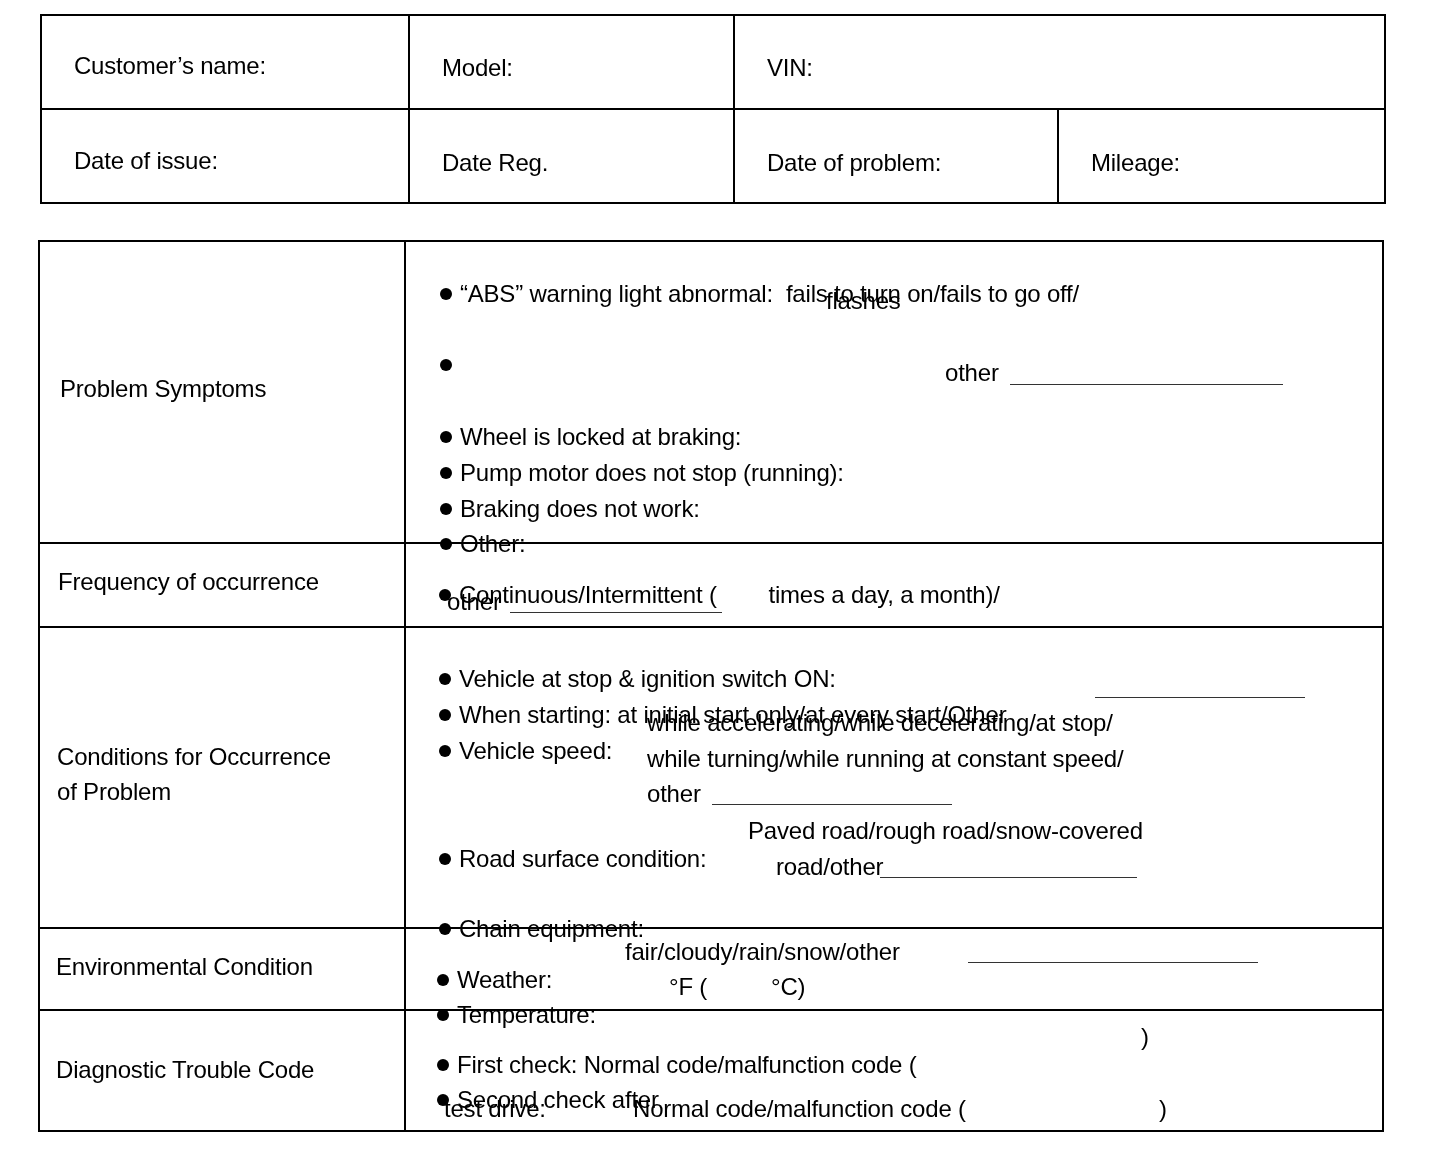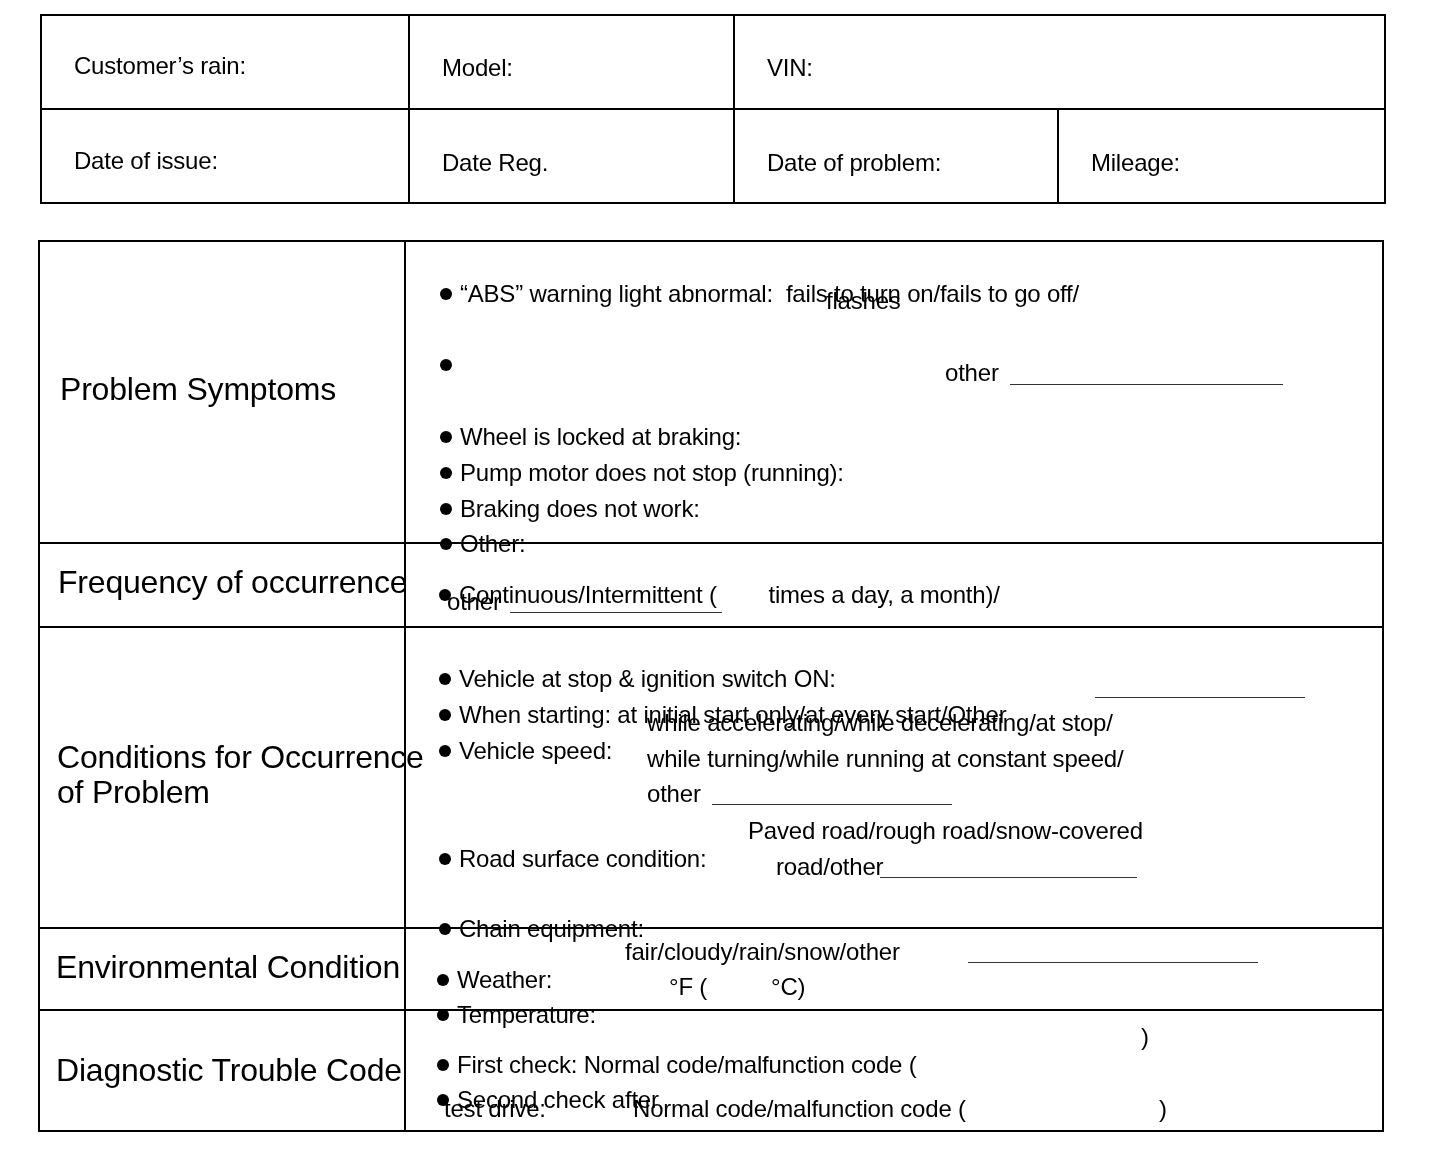--- a/index.html
+++ b/index.html
@@ -1,38 +1,38 @@
 <!DOCTYPE html>
 <html><head>
   <meta charset="utf-8">
   <style>
     html, body { margin: 0; padding: 0; background: #ffffff; }
     body { width: 1456px; height: 1154px; position: relative; overflow: hidden;
            font-family: "Liberation Sans", "DejaVu Sans", sans-serif; color: #000; }
     .t { position: absolute; font-size: 24px; line-height: 28px; white-space: pre; letter-spacing: -0.2px; }
-    .lbl { font-size: 32px; }
+    .lbl { font-size: 24px; }
     .box { position: absolute; border: 2px solid #000; box-sizing: border-box; }
     .hl { position: absolute; height: 0; border-top: 2px solid #000; }
     .vl { position: absolute; width: 0; border-left: 2px solid #000; }
     .blank { position: absolute; height: 0; border-top: 1.5px solid #333; }
     .bullet { display: inline-block; width: 12px; height: 12px; border-radius: 50%; background: #000;
               vertical-align: middle; margin-right: 8px; position: relative; top: -2px; }
     .field { cursor: text; }
   </style>
 </head>
 <body>
 
 <div class="box" style="left:40px; top:14px; width:1346px; height:190px;"></div>
 <div class="hl" style="left:40px; top:108px; width:1346px;"></div>
 <div class="vl" style="left:408px; top:14px; height:190px;"></div>
 <div class="vl" style="left:733px; top:14px; height:190px;"></div>
 <div class="vl" style="left:1057px; top:110px; height:94px;"></div>
 
 <div class="t field" style="left:61px; top:24px;">
-  <span>Customer’s rain:</span>
+  <span>Customer’s name:</span>
 </div>
 <div class="t field" style="left:429px; top:26px;">
   <span>Model:</span>
 </div>
 <div class="t field" style="left:754px; top:26px;">
   <span>VIN:</span>
 </div>
 <div class="t field" style="left:61px; top:119px;text-align:center;">
   <span>Date of issue:</span>
 </div>

